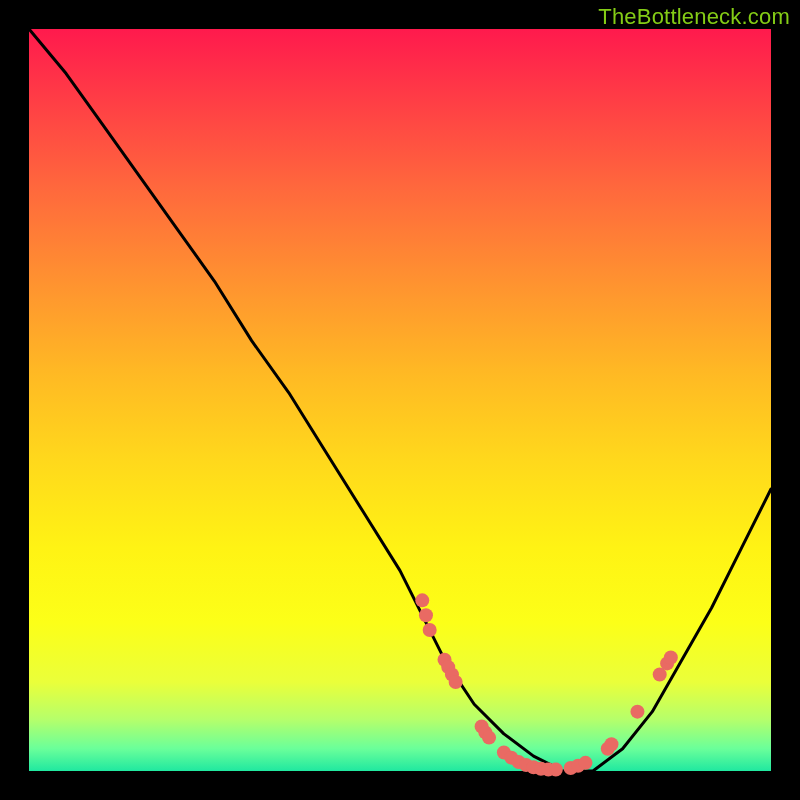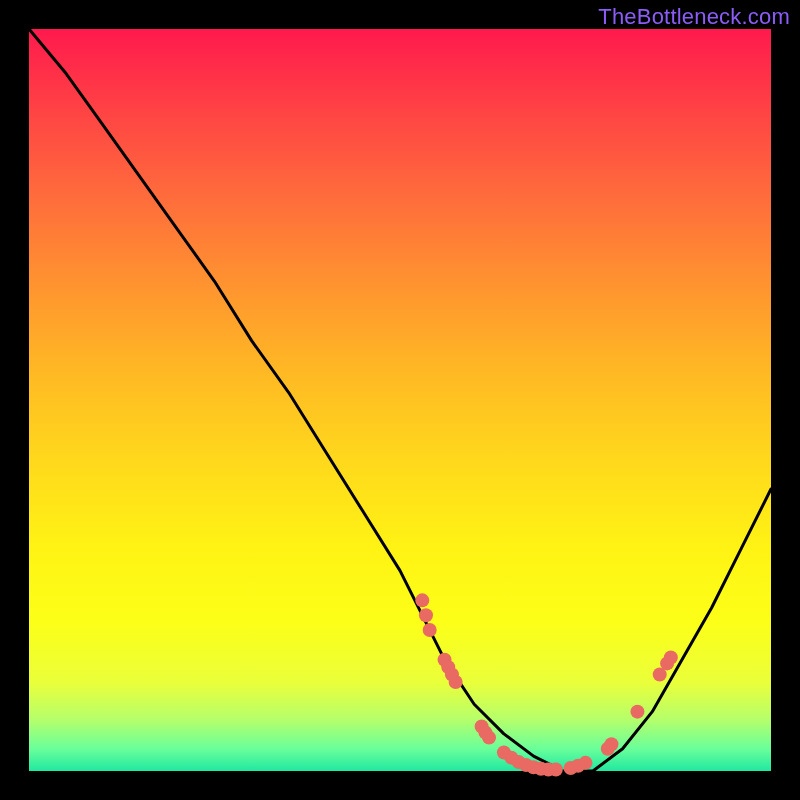--- a/index.html
+++ b/index.html
@@ -29,21 +29,21 @@
       #eaff3a 88%,
       #b6ff6a 93%,
       #6aff9a 97%,
       #20e8a0 100%
     );
   }
   .watermark {
     position: absolute;
     top: 4px;
     right: 10px;
-    color: #8b5cf6;
+    color: #84cc16;
     font-size: 22px;
     font-weight: 500;
     letter-spacing: 0.2px;
     z-index: 5;
   }
   svg {
     position: absolute;
     left: 0;
     top: 0;
   }

